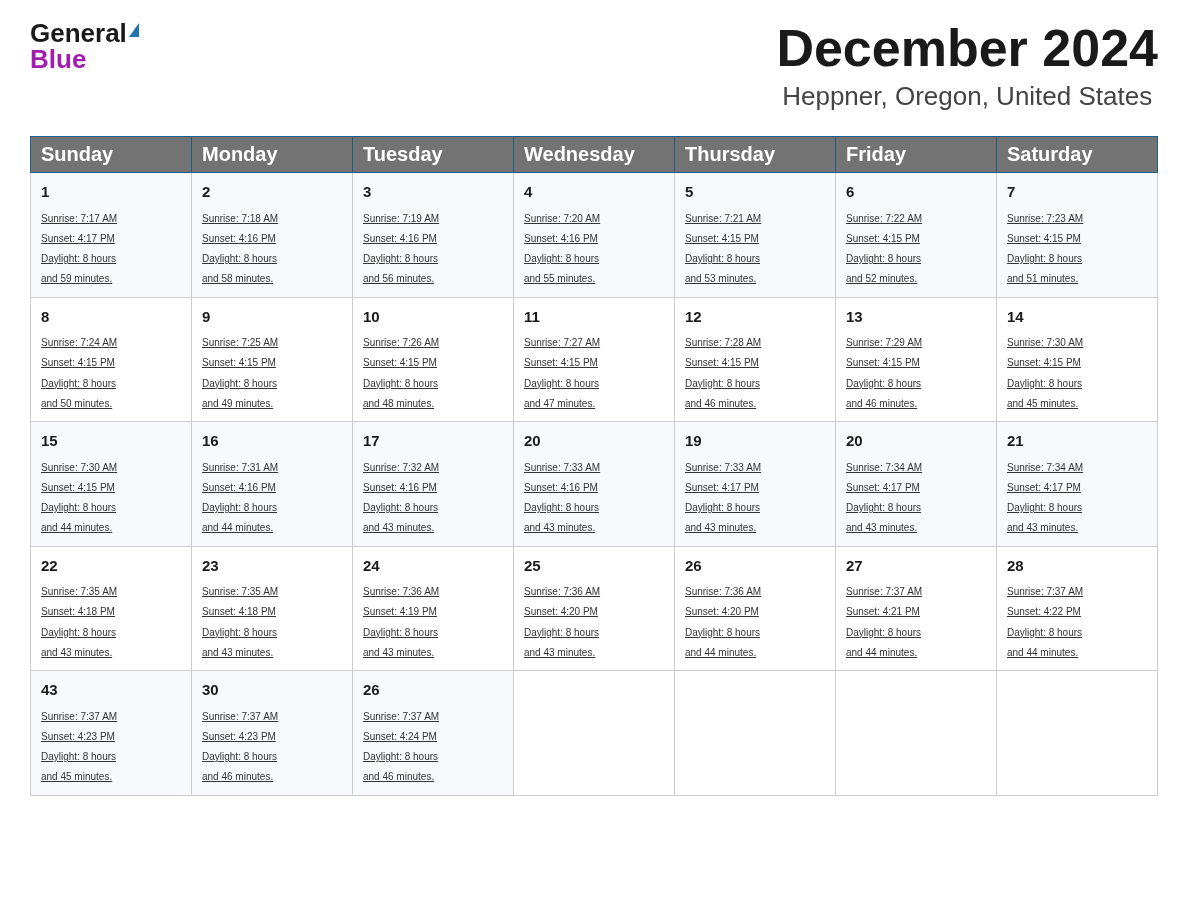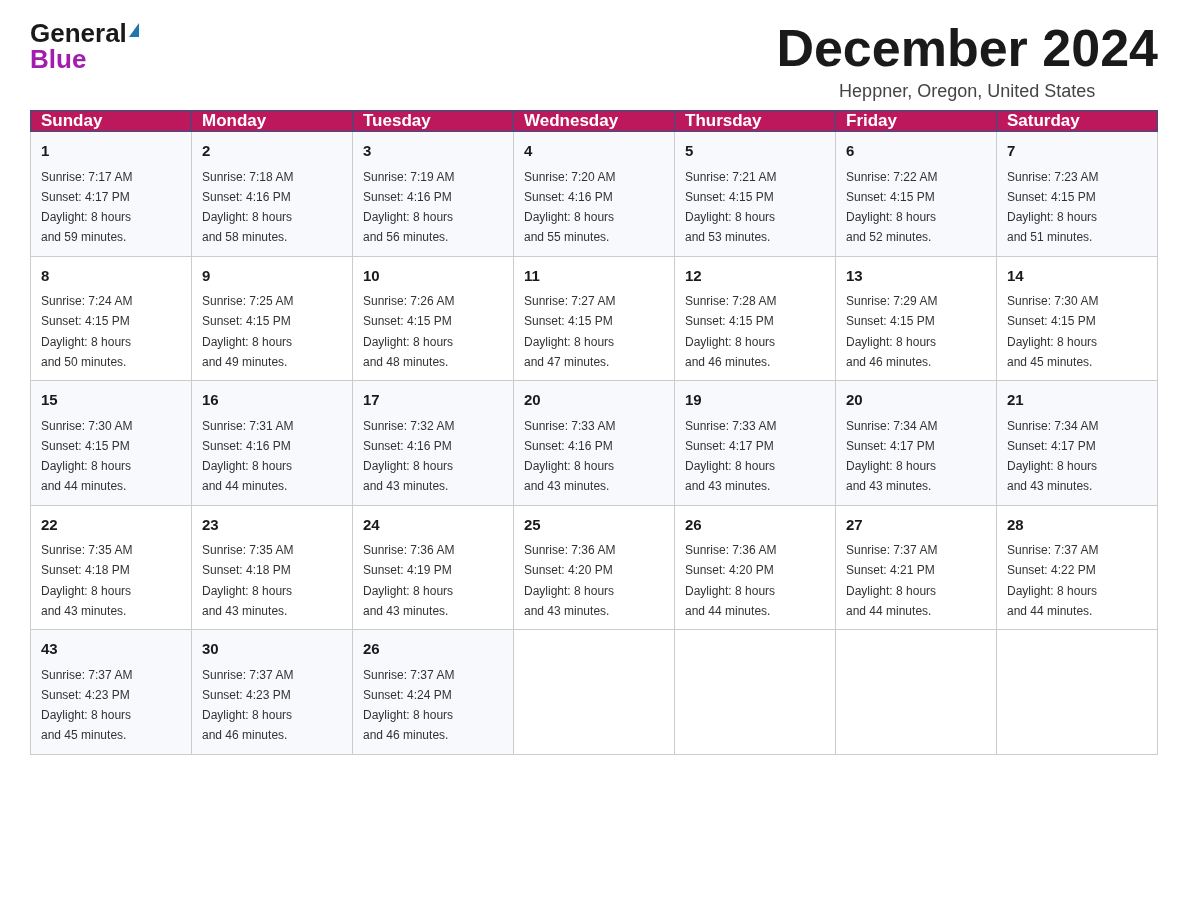--- a/index.html
+++ b/index.html
@@ -7,21 +7,21 @@
       font-family: Arial, sans-serif;
       background: #fff;
       width: 1188px;
       min-height: 918px;
       padding: 20px 30px;
     }
     .header {
       display: flex;
       justify-content: space-between;
       align-items: flex-start;
-      margin-bottom: 8px;
+      margin-bottom: 24px;
     }
     .logo {
       display: flex;
       flex-direction: column;
       align-items: flex-start;
     }
     .logo-general {
       font-size: 26px;
       font-weight: bold;
       color: #1a1a1a;
@@ -52,35 +52,35 @@
     .title-block {
       text-align: center;
     }
     .title-month {
       font-size: 52px;
       font-weight: bold;
       color: #1a1a1a;
       line-height: 1.1;
     }
     .title-location {
-      font-size: 18px;
+      font-size: 26px;
       color: #444;
       margin-top: 4px;
     }
     table {
       width: 100%;
       border-collapse: collapse;
       table-layout: fixed;
     }
     thead tr th {
-      background-color: #be185d;
+      background-color: #737373;
       color: #fff;
-      font-size: 17px;
+      font-size: 20px;
       font-weight: bold;
-      padding: 0 10px;
+      padding: 6px 10px;
       text-align: left;
       border: 1px solid #1a5f8a;
     }
     tbody tr td {
       vertical-align: top;
       padding: 8px 10px;
       border: 1px solid #ccc;
       font-size: 13.5px;
       color: #222;
       line-height: 1.5;
@@ -93,23 +93,24 @@
       background: #ffffff;
     }
     .day-number {
       font-size: 15px;
       font-weight: bold;
       color: #1a1a1a;
       display: block;
       margin-bottom: 4px;
     }
     .day-info {
-      font-size: 12px;
+      font-size: 10px;
       color: #333;
       line-height: 1.55;
+      text-decoration: underline;
     }
     .empty-cell {
       background: #fff !important;
     }
   </style>
 </head>
 <body>
 
 <div class="header">
   <div class="logo">

